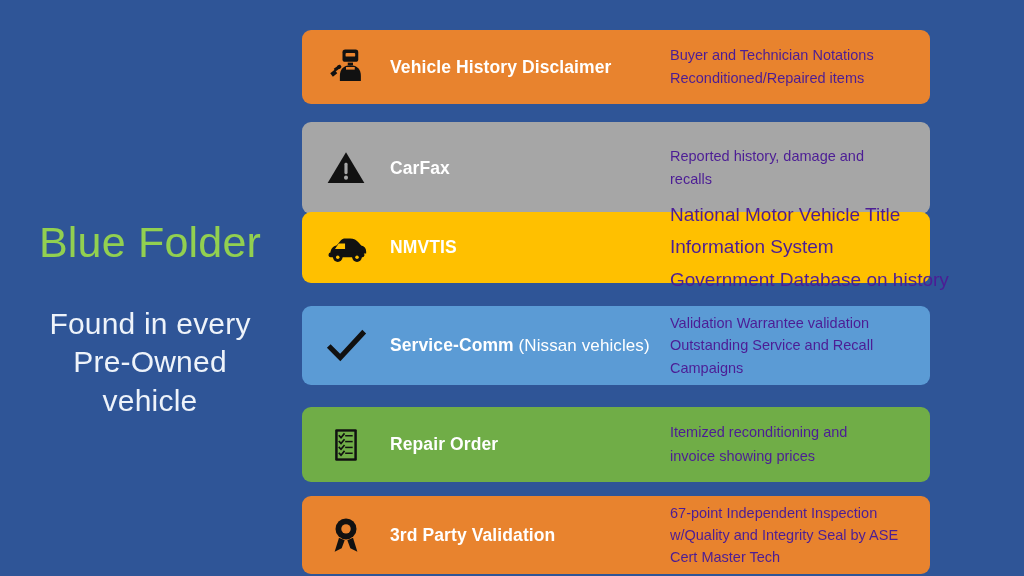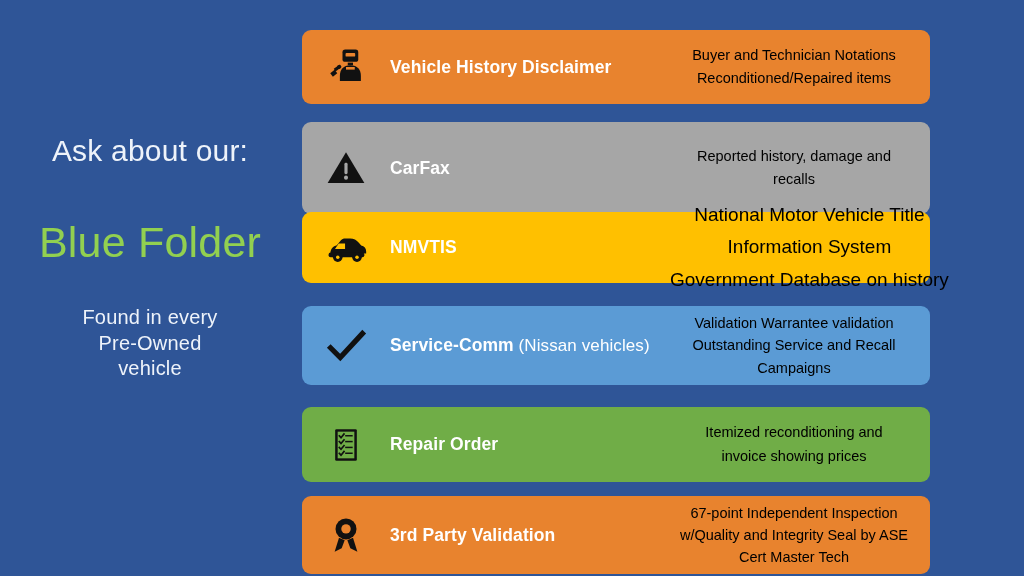--- a/index.html
+++ b/index.html
@@ -41,21 +41,21 @@
     top: 134px;
     font-size: 30px;
   }
   #blue-folder-line {
     top: 206px;
     font-size: 43px;
     color: #92d050;
   }
   #found-line {
     top: 305px;
-    font-size: 20px;
+    font-size: 30px;
     line-height: 1.28;
   }
 
   
   #rows {
     position: absolute;
     left: 302px;
     top: 16px;
     width: 628px;
     height: 576px;
@@ -94,41 +94,39 @@
     letter-spacing: 0.1px;
     white-space: nowrap;
   }
   .title-sub {
     font-weight: 400;
     font-size: 17px;
   }
 
   .desc-cell {
     flex: 1;
-    color: #000000;
+    color: #4c1d95;
     font-size: 14.5px;
     font-weight: 400;
     line-height: 1.62;
     padding-right: 12px;
-    text-align: center;
   }
   .desc-cell .dl { display: block; white-space: nowrap; }
 
   
   .row-2 .desc-cell { line-height: 1.72; font-size: 19px; }
   .row-3 .desc-cell { line-height: 1.52; }
   .row-5 .desc-cell { line-height: 1.52; }
 </style>
 </head>
 <body>
 
 <div id="slide" style="background: rgb(47, 85, 151);">
 
   <div id="left-col">
-    <div class="left-line" id="ask-line">Ask about our:</div>
 
     <div class="left-line" id="blue-folder-line" style="color: rgb(146, 208, 80); margin-top: 12px;">Blue Folder</div>
 
     <div class="left-line" id="found-line">
       <span>Found in every</span><br>
       <span>Pre-Owned</span><br>
       <span>vehicle</span>
     </div>
   </div>
 

